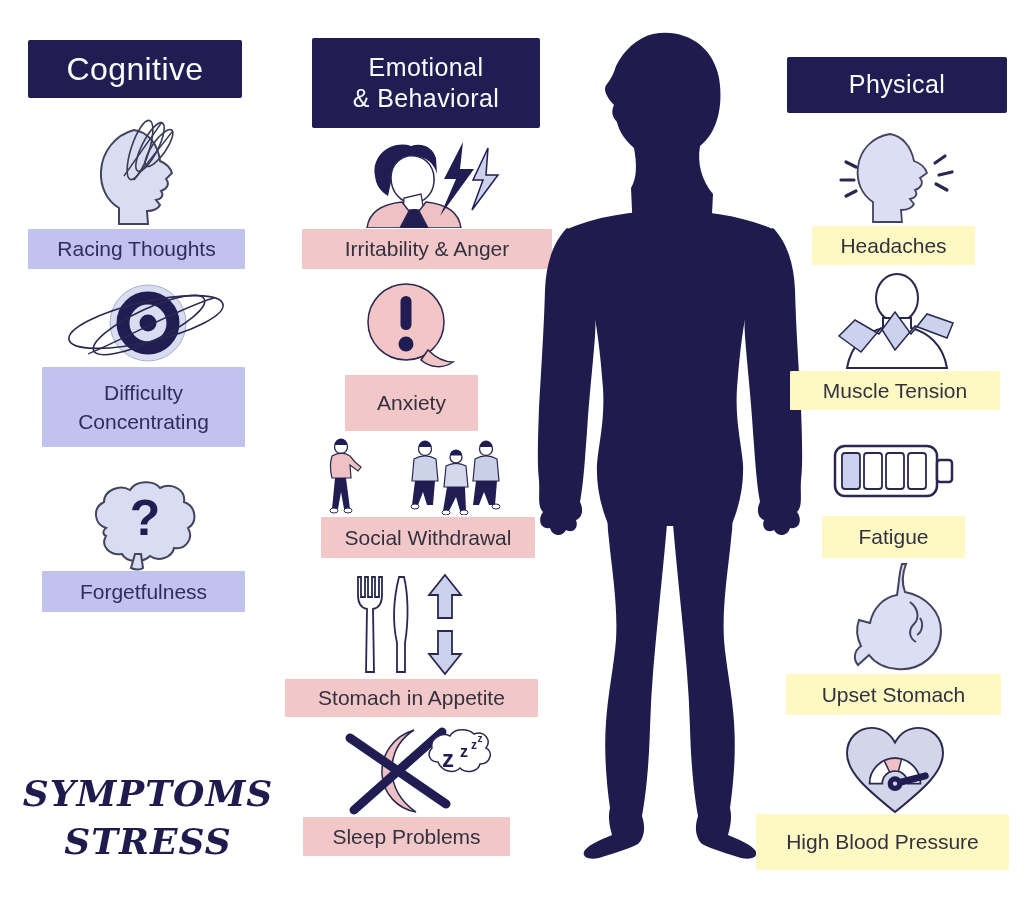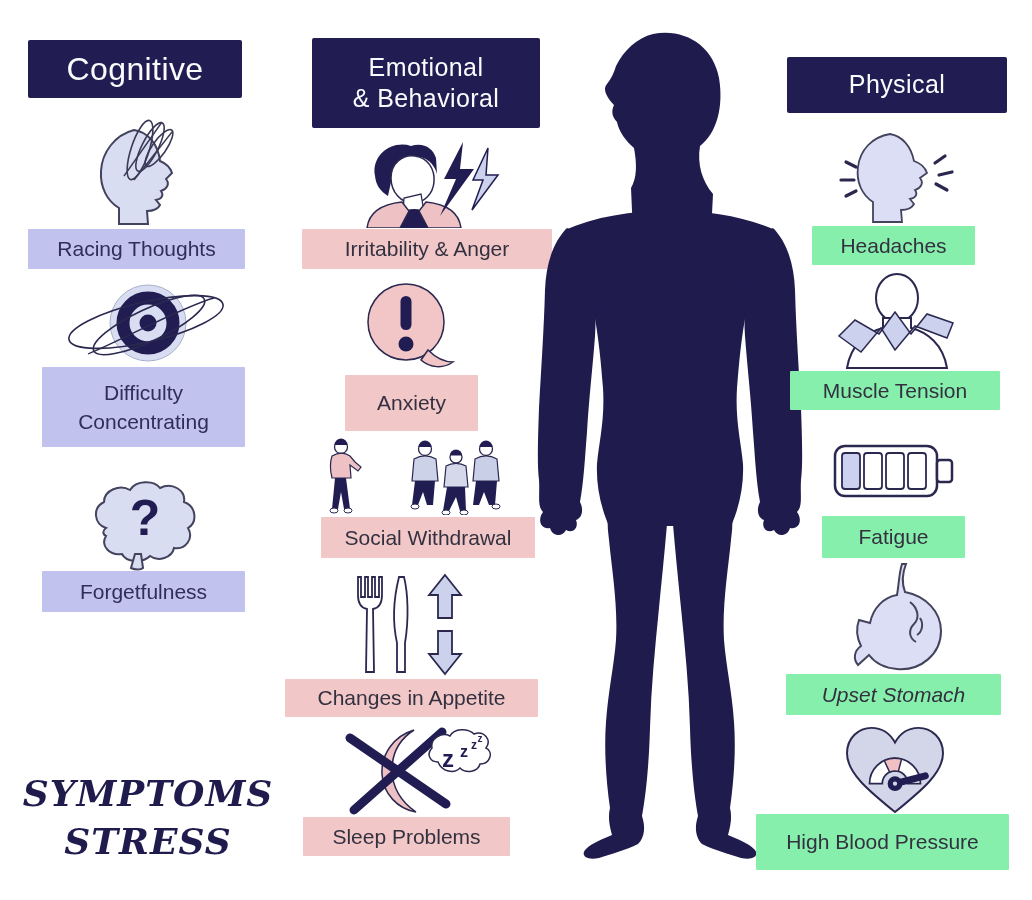--- a/index.html
+++ b/index.html
@@ -6,21 +6,21 @@
   .canvas{position:relative;width:1032px;height:900px;background:#ffffff;overflow:hidden;
           font-family:"Liberation Sans","DejaVu Sans",sans-serif;}
   .hdr{position:absolute;background:#211d52;color:#fbfbfd;display:flex;flex-direction:column;
        align-items:center;justify-content:center;font-size:32px;font-weight:500;letter-spacing:.4px;
        border-radius:2px;}
   .hdr .ln{line-height:1.25;}
   .lbl{position:absolute;display:flex;align-items:center;justify-content:center;text-align:center;
        font-size:21px;font-weight:500;line-height:1.4;border-radius:1px;}
   .lav{background:#c1c2ee;color:#302d5a;}
   .pink{background:#f2c7c8;color:#333140;}
-  .gray{background:#86efac;color:#333140;}
+  .gray{background:#fef9c3;color:#333140;}
   .ic{position:absolute;}
   .ic svg{display:block;width:100%;height:100%;}
   .sil{position:absolute;left:533px;top:28px;width:274px;height:845px;}
   .title{position:absolute;left:14px;top:770px;width:268px;text-align:center;
          font-family:"DejaVu Serif","Liberation Serif",serif;font-style:italic;font-weight:600;
          font-size:36px;color:#1f1b4d;line-height:1.32;letter-spacing:1px;}
 </style>
 </head>
 <body>
 
@@ -136,21 +136,21 @@
 
   <div class="ic" style="left:348px;top:573px;width:130px;height:103px;">
     <svg viewBox="0 0 130 103">
       <path d="M 10 4 L 10 22 C 10 30 13 35 19 36 L 18 99 L 26 99 L 25 36 C 31 35 34 30 34 22 L 34 4 L 31 4 L 31 24 L 27 24 L 27 4 L 24 4 L 24 24 L 20 24 L 20 4 L 17 4 L 17 24 L 13 24 L 13 4 Z" fill="#ffffff" stroke="#2b2850" stroke-width="1.8"></path>
       <path d="M 51 4 C 45 28 45 52 49 70 L 49 99 L 57 99 L 57 70 C 61 46 60 20 56 4 Z" fill="#ffffff" stroke="#2b2850" stroke-width="1.8"></path>
       <path d="M 97 2 L 113 22 L 104 22 L 104 45 L 90 45 L 90 22 L 81 22 Z" fill="#ccd1ec" stroke="#2b2850" stroke-width="1.8"></path>
       <path d="M 97 101 L 113 81 L 104 81 L 104 58 L 90 58 L 90 81 L 81 81 Z" fill="#ccd1ec" stroke="#2b2850" stroke-width="1.8"></path>
     </svg>
   </div>
 
-  <div class="lbl pink" style="left:285px;top:679px;width:253px;height:38px;">Changes in Appetite</div>
+  <div class="lbl pink" style="left:285px;top:679px;width:253px;height:38px;">Stomach in Appetite</div>
 
   <div class="ic" style="left:328px;top:720px;width:165px;height:97px;">
     <svg viewBox="0 0 165 97">
       <path d="M 86 10 C 66 16 53 34 54 54 C 55 74 70 89 88 92 C 73 82 64 67 64 50 C 64 33 72 19 86 10 Z" fill="#edc0c3" stroke="#2b2850" stroke-width="1.5"></path>
       <path d="M 22 18 L 118 84 M 114 12 L 26 90" fill="none" stroke="#211d52" stroke-width="9" stroke-linecap="round"></path>
       <path d="M 110 42 C 102 42 98 34 104 28 C 102 18 114 12 122 16 C 126 8 140 8 146 14 C 156 10 164 20 158 28 C 166 32 162 44 152 44 C 150 52 138 54 132 48 C 126 54 114 52 110 42 Z" fill="#ffffff" stroke="#2b2850" stroke-width="1.5"></path>
       <text x="120" y="47" font-size="24" font-weight="700" fill="#211d52" text-anchor="middle">z</text>
       <text x="136" y="37" font-size="16" font-weight="700" fill="#211d52" text-anchor="middle">z</text>
       <text x="146" y="29" font-size="12" font-weight="700" fill="#211d52" text-anchor="middle">z</text>
       <text x="152" y="22" font-size="10" font-weight="700" fill="#211d52" text-anchor="middle">z</text>
@@ -208,21 +208,21 @@
 
   <div class="lbl gray" style="left:822px;top:516px;width:143px;height:42px;">Fatigue</div>
 
   <div class="ic" style="left:846px;top:562px;width:108px;height:112px;">
     <svg viewBox="0 0 108 112">
       <path d="M 60 2 C 56 12 56 22 59 30 C 80 34 95 50 95 69 C 95 92 75 109 51 107 C 39 106 29 101 23 93 L 12 103 C 7 97 8 89 15 84 C 11 76 10 66 13 58 L 24 61 C 27 46 38 35 51 33 C 53 22 53 11 56 2 Z" fill="#dcdef5" stroke="#43435e" stroke-width="2"></path>
       <path d="M 64 40 C 72 46 74 56 68 62 C 62 68 63 76 70 80 M 74 56 C 78 62 76 70 71 73" fill="none" stroke="#43435e" stroke-width="2"></path>
     </svg>
   </div>
 
-  <div class="lbl gray" style="left:786px;top:674px;width:215px;height:41px;font-style:italic;">Upset Stomach</div>
+  <div class="lbl gray" style="left:786px;top:674px;width:215px;height:41px;">Upset Stomach</div>
 
   <div class="ic" style="left:836px;top:721px;width:118px;height:96px;">
     <svg viewBox="0 0 118 98">
       <path d="M 59 93 C 32 71 10 53 10 33 C 10 17 22 7 35 7 C 46 7 54 13 59 22 C 64 13 72 7 83 7 C 96 7 108 17 108 33 C 108 53 86 71 59 93 Z" fill="#d2d6e8" stroke="#2b2850" stroke-width="2"></path>
       <path d="M 33 64 A 26 26 0 0 1 85 64 L 72 64 A 13 13 0 0 0 46 64 Z" fill="#ffffff" stroke="#2b2850" stroke-width="1.8"></path>
       <path d="M 48 40.4 A 26 26 0 0 1 65.7 38.9 L 62.4 51.4 A 13 13 0 0 0 53.5 52.2 Z" fill="#f0c0c2" stroke="#2b2850" stroke-width="1.5"></path>
       <path d="M 59 64 L 90 56" stroke="#211d52" stroke-width="7" stroke-linecap="round"></path>
       <circle cx="59" cy="64" r="7.5" fill="#211d52"></circle>
       <circle cx="59" cy="64" r="2.2" fill="#d2d6e8"></circle>
     </svg>

